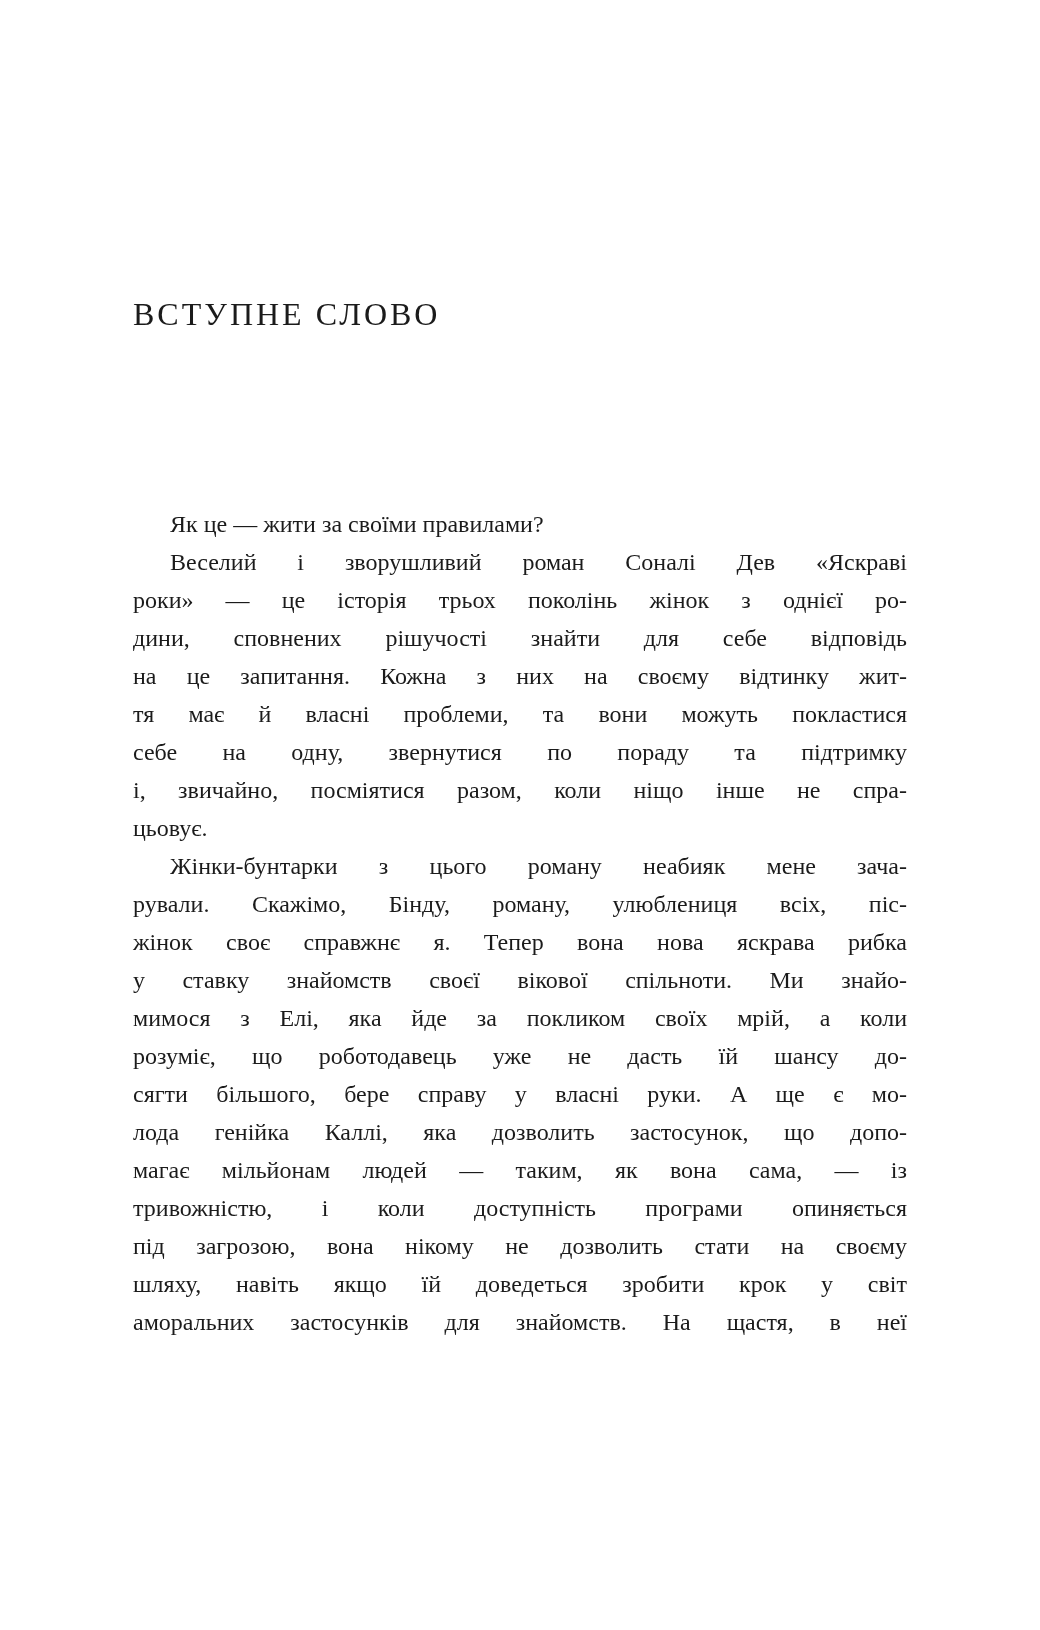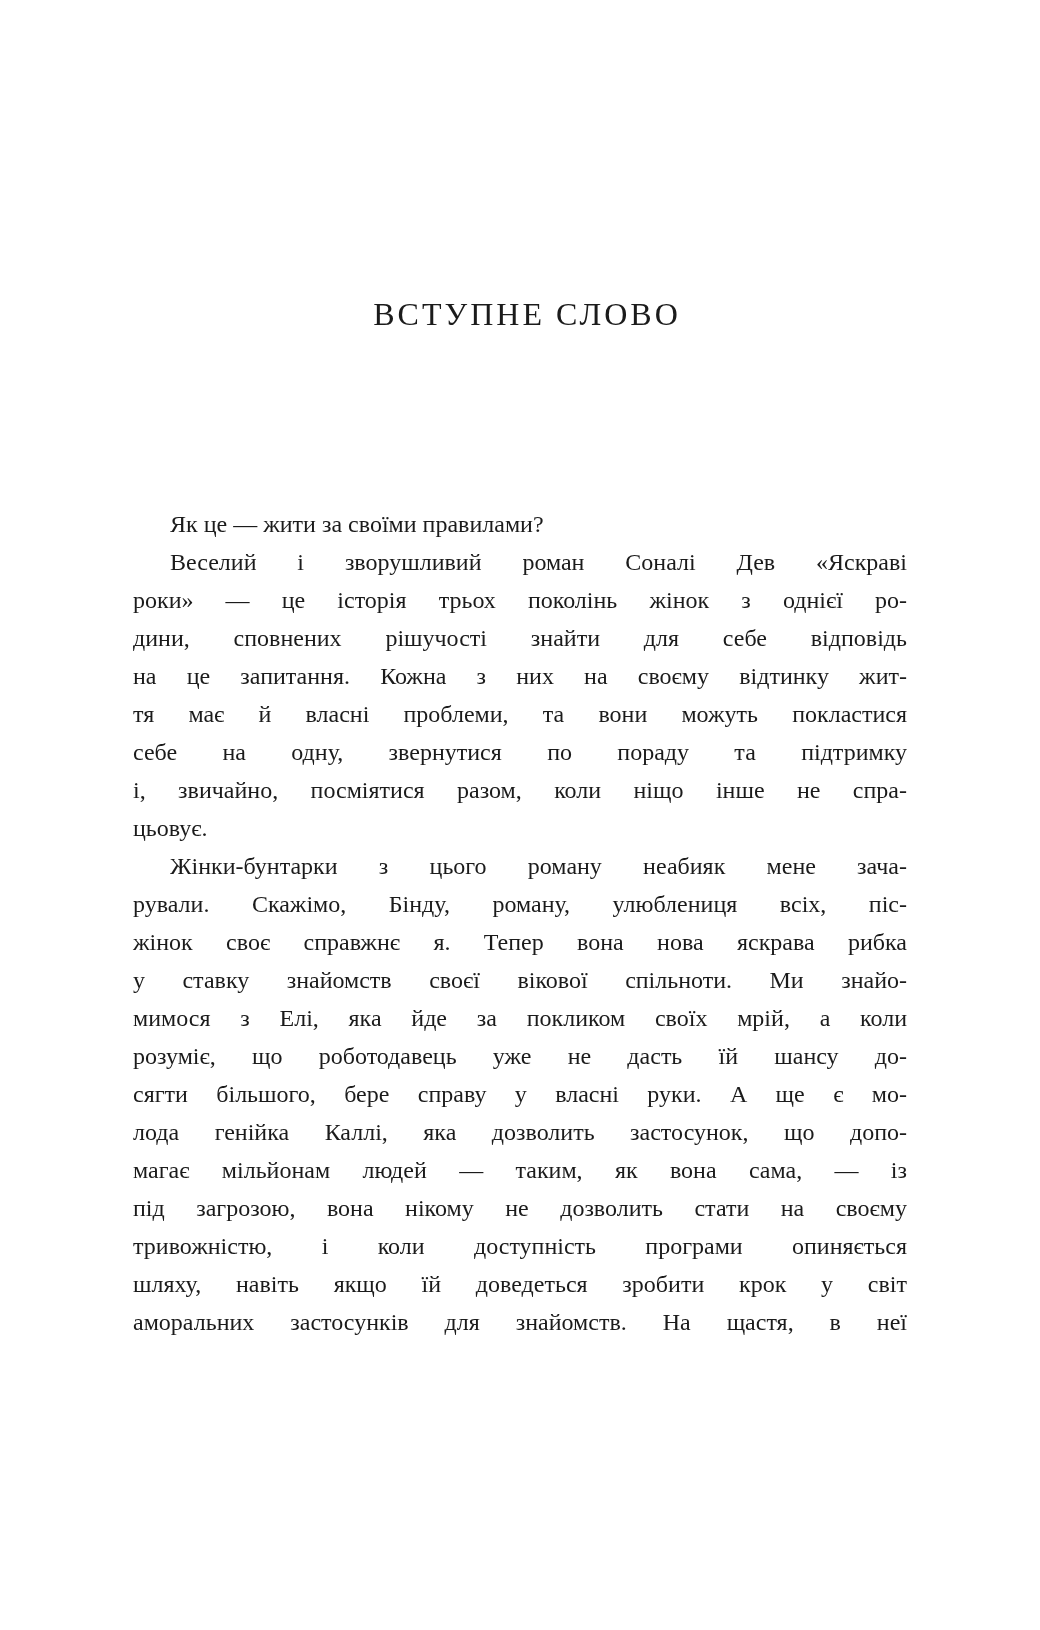--- a/index.html
+++ b/index.html
@@ -12,24 +12,23 @@
     width: 1040px;
     height: 1630px;
     background: #ffffff;
     font-family: "Liberation Serif", serif;
     color: #1b1b1b;
     overflow: hidden;
   }
   .heading {
     position: absolute;
     top: 296px;
-    left: 140px;
+    left: 133px;
     width: 774px;
     margin: 0;
-    text-align: center;
     font-size: 32px;
     font-weight: normal;
     letter-spacing: 3px;
     color: #1b1b1b;
   }
   .body-text {
     position: absolute;
     top: 505px;
     left: 133px;
     width: 774px;
@@ -64,18 +63,18 @@
       <div class="line no-stretch">цьовує.</div>
       <div class="line indent">Жінки-бунтарки з цього роману неабияк мене зача-</div>
       <div class="line">рували. Скажімо, Бінду, роману, улюблениця всіх, піс-</div>
       <div class="line">жінок своє справжнє я. Тепер вона нова яскрава рибка</div>
       <div class="line">у ставку знайомств своєї вікової спільноти. Ми знайо-</div>
       <div class="line">мимося з Елі, яка йде за покликом своїх мрій, а коли</div>
       <div class="line">розуміє, що роботодавець уже не дасть їй шансу до-</div>
       <div class="line">сягти більшого, бере справу у власні руки. А ще є мо-</div>
       <div class="line">лода генійка Каллі, яка дозволить застосунок, що допо-</div>
       <div class="line">магає мільйонам людей — таким, як вона сама, — із</div>
+      <div class="line">тривожністю, і коли доступність програми опиняється</div>
       <div class="line">під загрозою, вона нікому не дозволить стати на своєму</div>
-      <div class="line">тривожністю, і коли доступність програми опиняється</div>
       <div class="line">шляху, навіть якщо їй доведеться зробити крок у світ</div>
       <div class="line">аморальних застосунків для знайомств. На щастя, в неї</div>
     </div>
 </div>
 
 </body></html>

